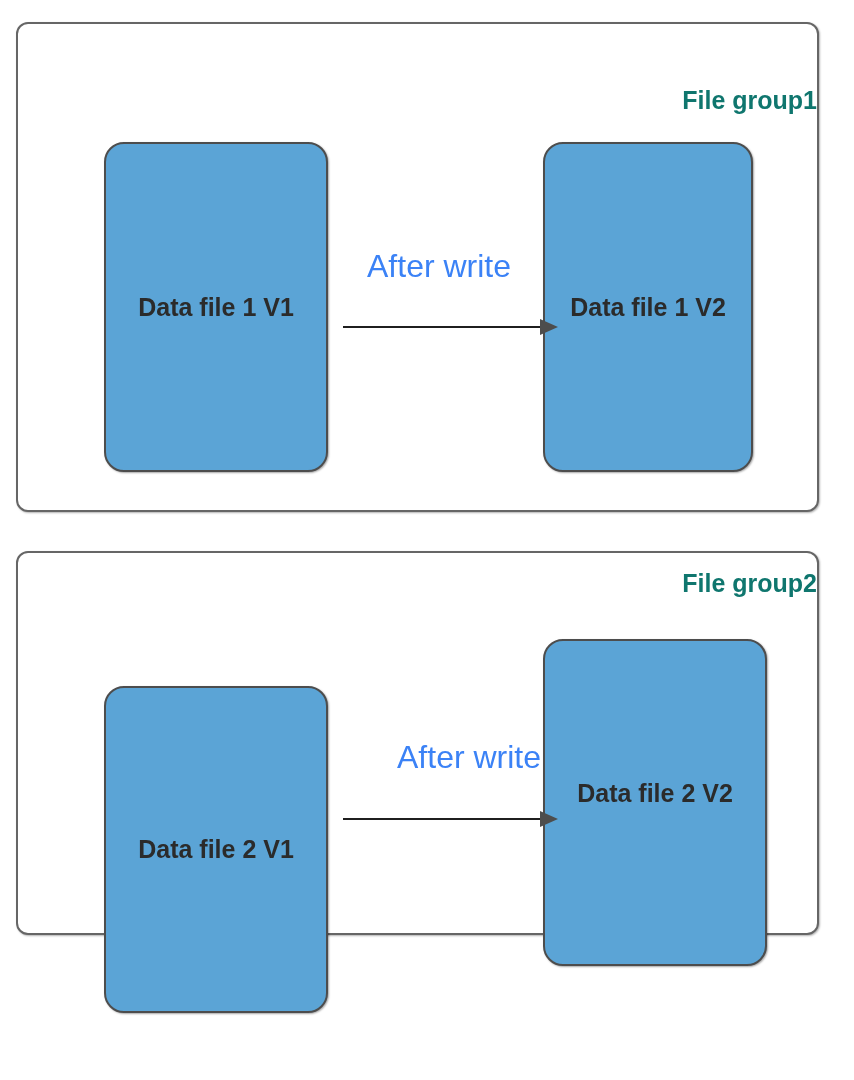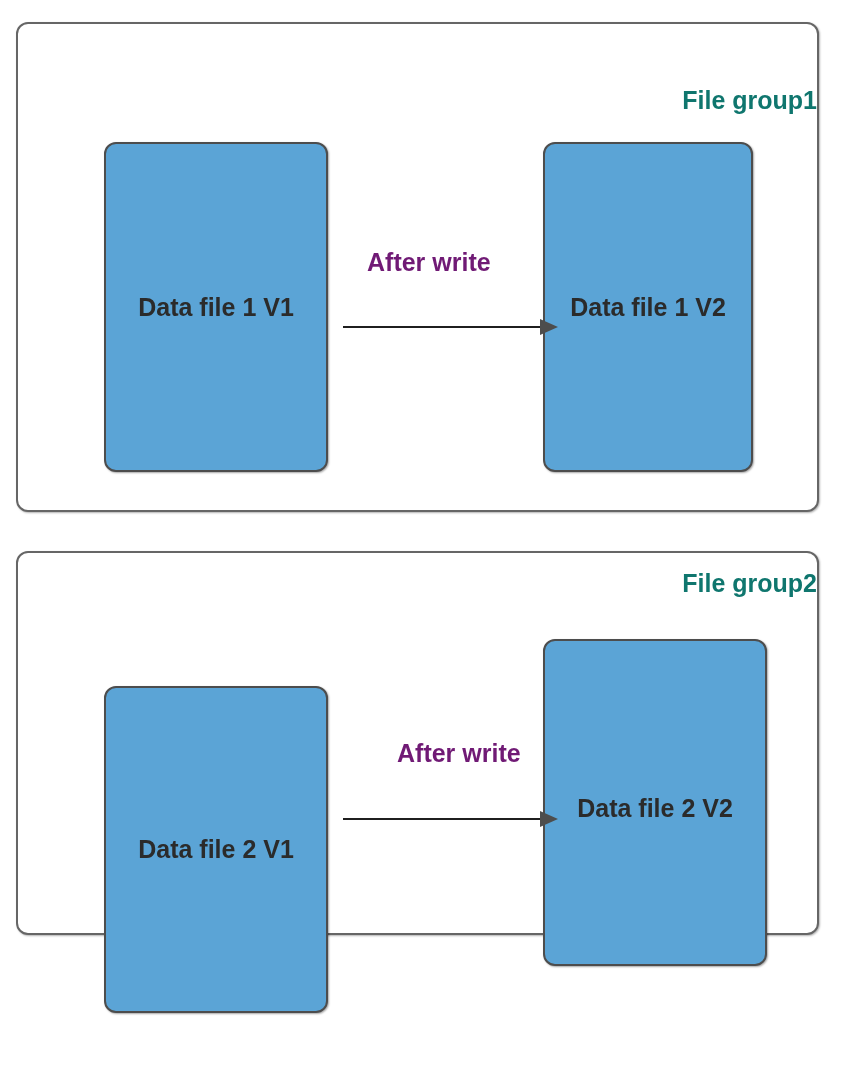--- a/index.html
+++ b/index.html
@@ -47,21 +47,21 @@
   }
   #group-1 .group-title { top: 62px; }
   #group-2 .group-title { top: 16px; }
 
   
   .file-box {
     position: absolute;
     box-sizing: border-box;
     background: #5ba4d6;
     border: 2px solid #4d4d4d;
-    border-radius: 12px;
+    border-radius: 20px;
     box-shadow: 1px 1px 2px rgba(0,0,0,0.35);
   }
   .file-box-label {
     position: absolute;
     left: 50%;
     transform: translate(-50%, -50%);
     font-size: 25px;
     font-weight: bold;
     color: #2b2b2b;
     white-space: nowrap;
@@ -71,21 +71,21 @@
   
   #g1-box-left   { left: 86px;  top: 118px; width: 224px; height: 330px; }
   #g1-box-right  { left: 525px; top: 118px; width: 210px; height: 330px; }
   #g1-box-left  .file-box-label { top: 163px; }
   #g1-box-right .file-box-label { top: 163px; }
 
   
   #g2-box-left   { left: 86px;  top: 86px;  width: 224px; height: 327px; margin-top: 47px; }
   #g2-box-right  { left: 525px; top: 86px;  width: 224px; height: 327px; }
   #g2-box-left  .file-box-label { top: 161px; }
-  #g2-box-right .file-box-label { top: 167px; text-align: right; }
+  #g2-box-right .file-box-label { top: 152px; text-align: right; }
 
   
   .connector {
     position: absolute;
     overflow: visible;
   }
   #g1-connector { left: 300px; top: 255px; width: 230px; height: 40px; }
   #g2-connector { left: 300px; top: 218px; width: 235px; height: 40px; }
 
   .connector-line {
@@ -94,23 +94,23 @@
     fill: none;
   }
   .connector-head {
     fill: #4d4d4d;
     stroke: none;
   }
 
   
   .connector-label {
     position: absolute;
-    font-size: 25px;
-    font-weight: bold;
-    color: #701a75;
+    font-size: 32px;
+    font-weight: normal;
+    color: #3b82f6;
     white-space: nowrap;
     line-height: 1;
   }
   #g1-connector-label { left: 349px; top: 226px; }
   #g2-connector-label { left: 379px; top: 188px; }
 </style>
 </head>
 <body>
 
 <div class="canvas">

